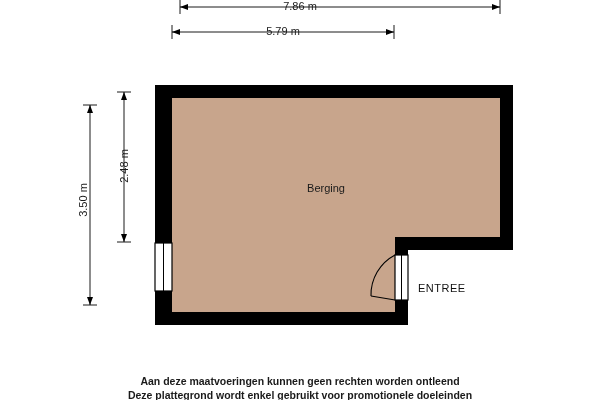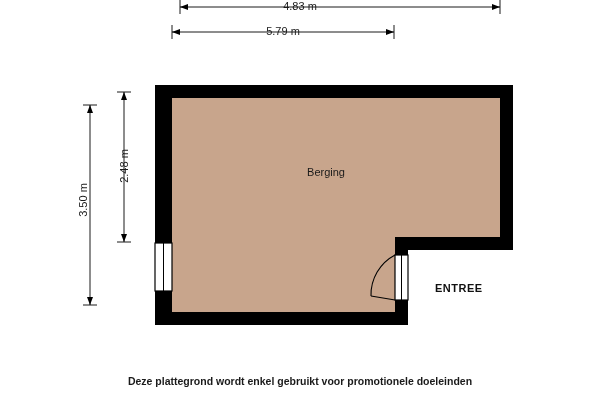--- a/index.html
+++ b/index.html
@@ -44,31 +44,31 @@
     transform: translate(-50%, -50%) rotate(-90deg);
   }
   .dim-left-inner {
     left: 124px;
     top: 166px;
     transform: translate(-50%, -50%) rotate(-90deg);
   }
   .room-label {
     position: absolute;
     left: 326px;
-    top: 172px;
+    top: 188px;
     transform: translate(-50%, -50%);
     font-size: 11px;
     color: #1a1a1a;
   }
   .entree-label {
     position: absolute;
-    left: 435px;
+    left: 418px;
     top: 282px;
     font-size: 11px;
-    font-weight: bold;
+    font-weight: normal;
     color: #111111;
     letter-spacing: 0.5px;
   }
   .disclaimer {
     position: absolute;
     left: 300px;
     top: 374px;
     transform: translateX(-50%);
     text-align: center;
     font-size: 10.5px;
@@ -123,24 +123,25 @@
 
   <g>
     <line x1="124" y1="92" x2="124" y2="242" stroke="#000000" stroke-width="0.9"></line>
     <line x1="117" y1="92" x2="131" y2="92" stroke="#000000" stroke-width="0.9"></line>
     <line x1="117" y1="242" x2="131" y2="242" stroke="#000000" stroke-width="0.9"></line>
     <path d="M 124,92 L 121,100 L 127,100 Z" fill="#000000"></path>
     <path d="M 124,242 L 121,234 L 127,234 Z" fill="#000000"></path>
   </g>
 </svg>
 
-<span class="dim-label dim-top-1">4.83 m</span>
+<span class="dim-label dim-top-1">7.86 m</span>
 <span class="dim-label dim-top-2">5.79 m</span>
 <span class="dim-label dim-left-outer">3.50 m</span>
 <span class="dim-label dim-left-inner">2.48 m</span>
 
 <span class="room-label">Berging</span>
 
 <span class="entree-label">ENTREE</span>
 
 <div class="disclaimer">
+  <div>Aan deze maatvoeringen kunnen geen rechten worden ontleend</div>
   <div>Deze plattegrond wordt enkel gebruikt voor promotionele doeleinden</div>
 </div>
 
 </body></html>

